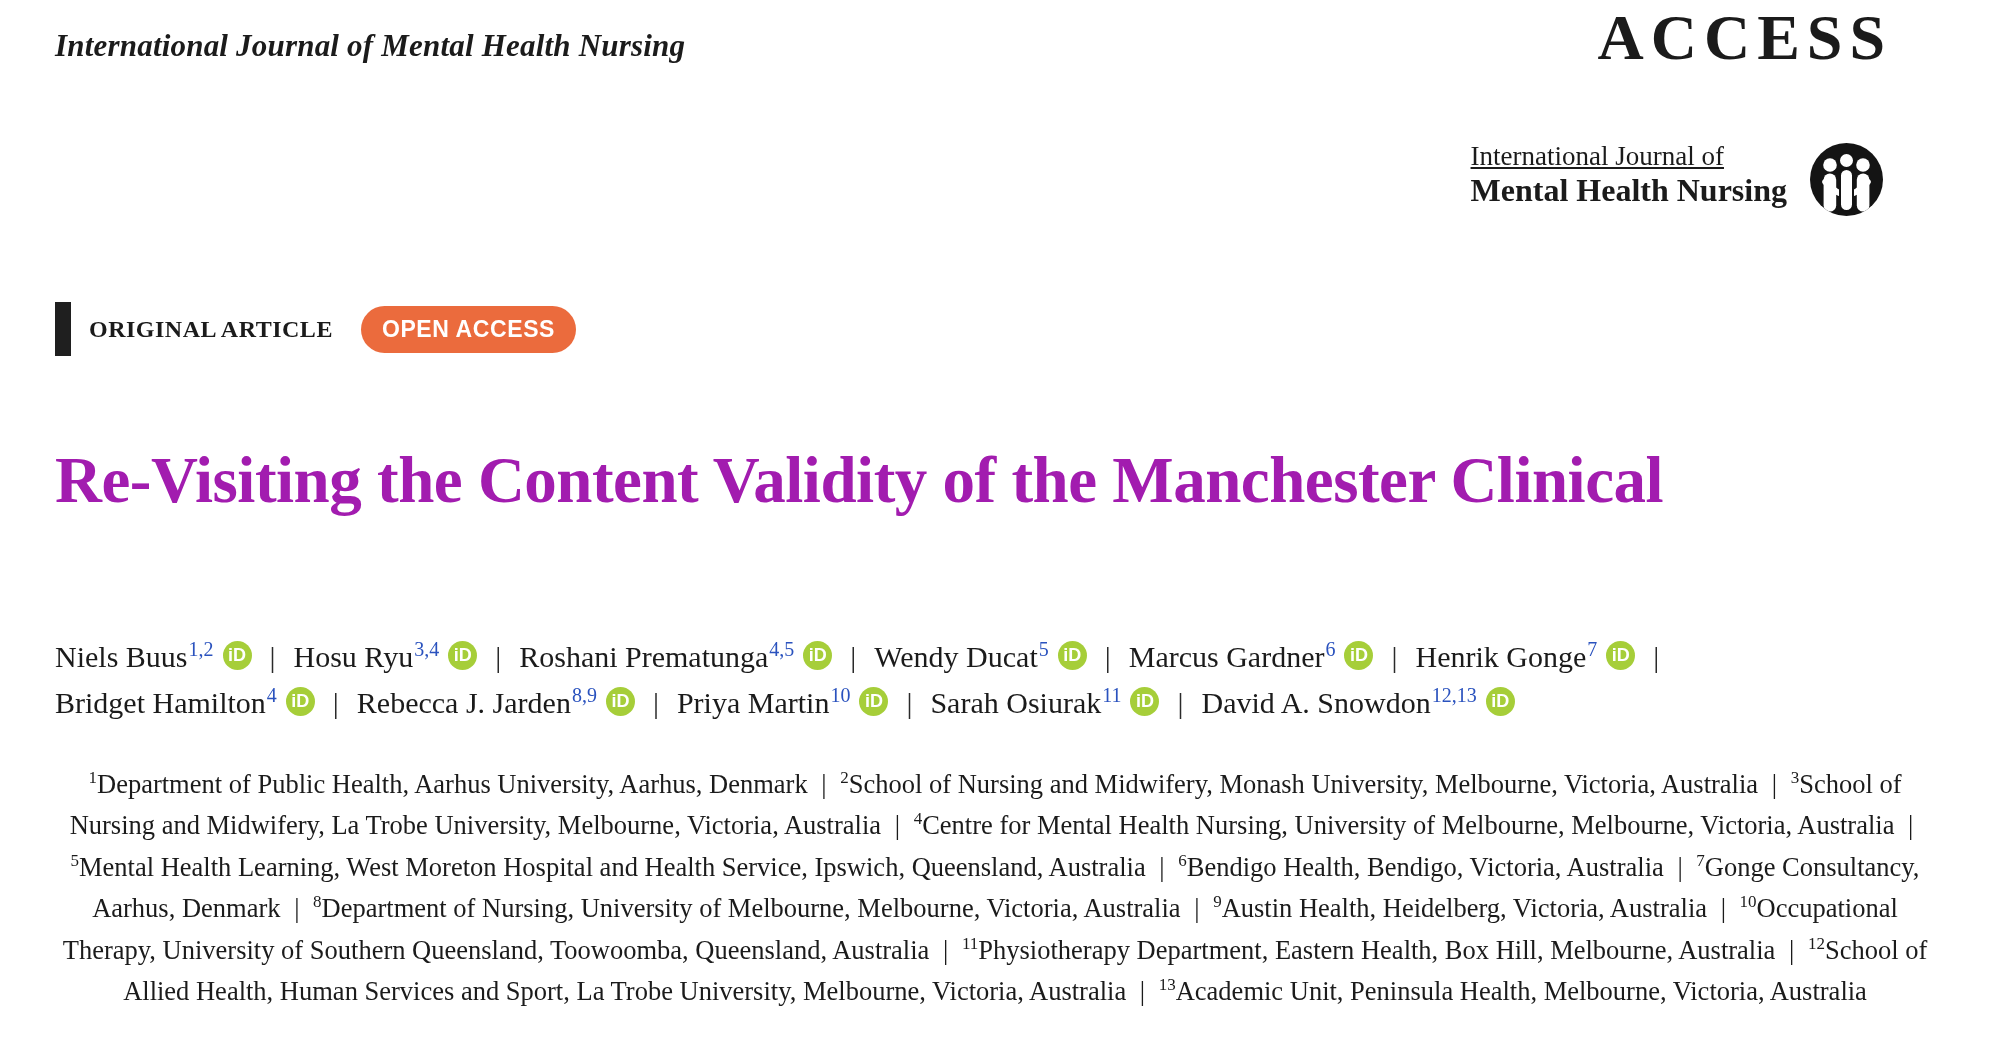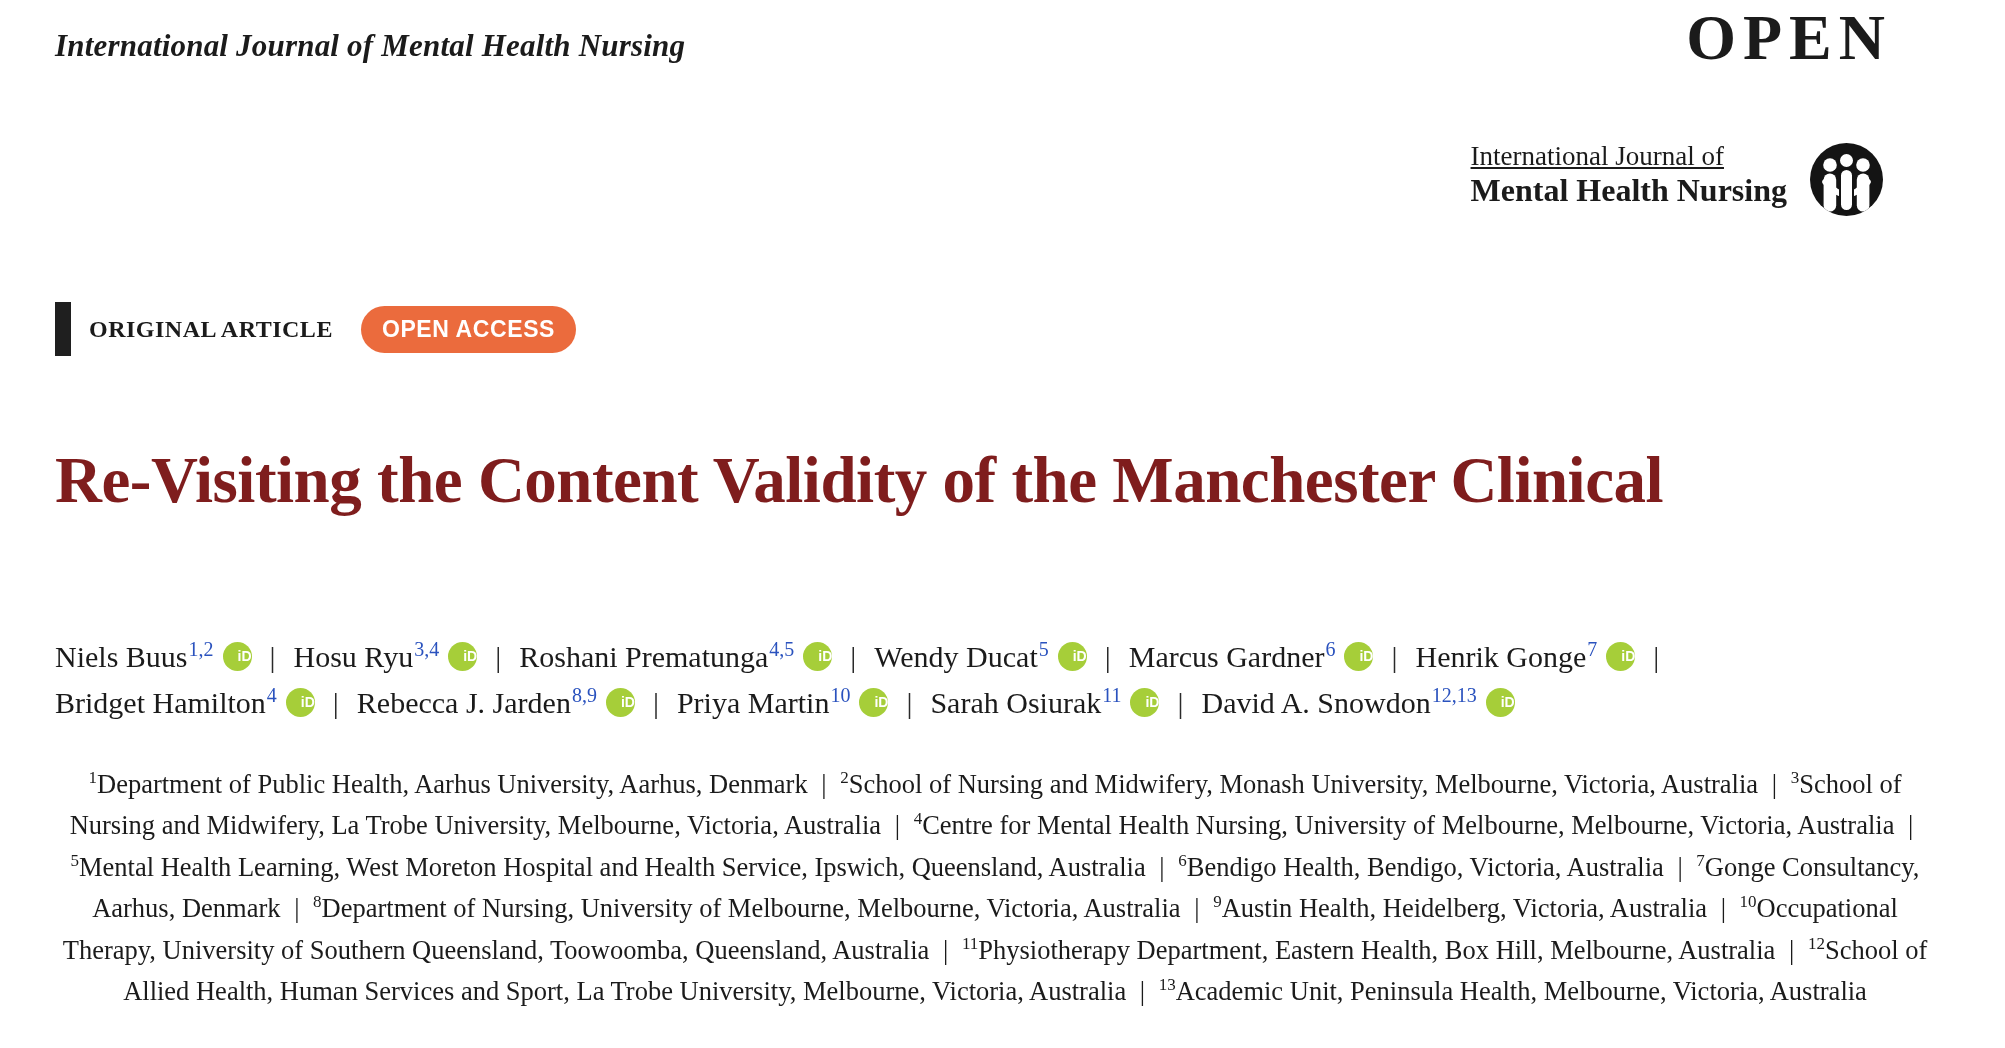--- a/index.html
+++ b/index.html
@@ -39,49 +39,49 @@
   .type-label{font-size:24px;font-weight:700;letter-spacing:.5px;}
   .oa-badge{
     margin-left:28px;background:var(--oa);color:#fff;
     font-family:"Liberation Sans",sans-serif;font-weight:700;
     font-size:23px;letter-spacing:.6px;line-height:1;
     padding:12px 21px;border-radius:28px;white-space:nowrap;
   }
   .title{
     position:absolute;left:55px;top:441px;width:1920px;margin:0;
     font-size:65px;line-height:79px;font-weight:700;letter-spacing:-.5px;
-    color:#7f1d1d;white-space:nowrap;
+    color:#a21caf;white-space:nowrap;
   }
   .authors{
     position:absolute;left:55px;top:634px;width:1925px;
     font-size:30px;line-height:46px;
   }
   .authors sup{
     color:var(--supblue);font-size:20px;line-height:0;margin-left:1px;
   }
   .orcid{
     display:inline-block;width:29px;height:29px;border-radius:50%;
-    background:var(--orcid);color:#fff;text-align:right;
+    background:var(--orcid);color:#fff;text-align:center;
     font-family:"Liberation Sans",sans-serif;font-weight:700;
-    font-size:14px;line-height:29px;margin-left:9px;vertical-align:6px;
+    font-size:18px;line-height:29px;margin-left:9px;vertical-align:6px;
   }
   .sep{margin:0 18px;color:#2a2a2a;}
   .affiliations{
     position:absolute;left:55px;top:764px;width:1880px;
     font-size:26.5px;line-height:41.4px;text-align:center;
   }
   .affiliations sup{font-size:17px;line-height:0;}
   .fsep{padding:0 7px;}
 </style>
 </head>
 <body>
 
 <div class="journal-title">International Journal of Mental Health Nursing</div>
 
-<div class="wiley">OPEN</div>
+<div class="wiley">ACCESS</div>
 
 <div class="brand">
   <div class="brand-text">
     <div class="brand-line1">International Journal of</div>
     <div class="brand-line2">Mental Health Nursing</div>
   </div>
   <svg class="brand-logo" viewBox="0 0 73 73" aria-hidden="true">
     <defs>
         <clipPath id="lc">
           <circle cx="36.5" cy="36.5" r="36.5"></circle>

